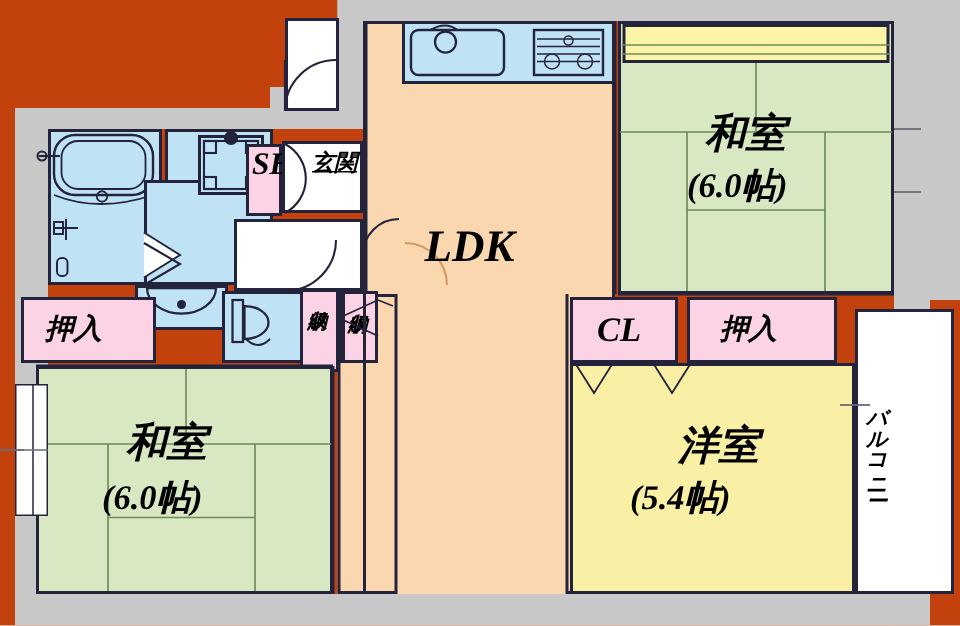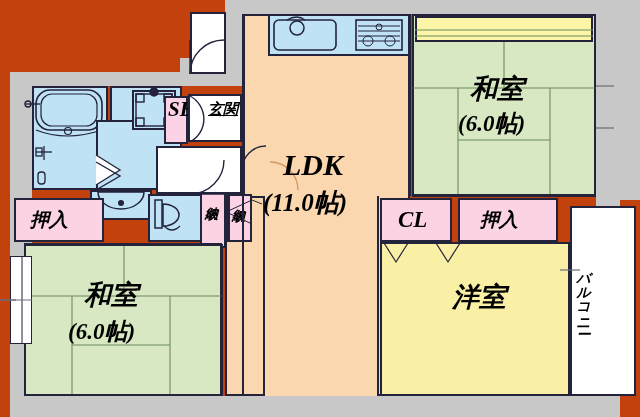--- a/index.html
+++ b/index.html
@@ -95,20 +95,21 @@
     <g stroke="#23233c" stroke-width="1.2" fill="none">
       <path d="M384 243 L396 262 L408 243"></path>
       <path d="M436 243 L448 262 L460 243"></path>
     </g>
     <g stroke="#23233c" stroke-width="1.2" fill="none">
       <line x1="570" y1="270" x2="570" y2="300"></line>
       <line x1="570" y1="336" x2="570" y2="366"></line>
     </g>
   </svg>
   <div class="lbl lbl-room" style="left:432px;top:284px;margin-left:20px;">洋室</div>
+  <div class="lbl lbl-area" style="left:420px;top:320px;">(5.4帖)</div>
 
   <div class="abs white o2" style="left:570px;top:206px;width:66px;height:190px;"></div>
   <div class="lbl lbl-xs vert" style="left:576px;top:262px;font-size:14px;font-style:italic;">バルコニー</div>
 
   <div class="abs blue o2" style="left:32px;top:86px;width:76px;height:104px;"></div>
   <svg width="640" height="417">
     <rect x="36" y="90" width="66" height="40" rx="14" fill="#bfe2f5" stroke="#23233c" stroke-width="1.6"></rect>
     <rect x="41" y="94" width="56" height="32" rx="11" fill="#bfe2f5" stroke="#23233c" stroke-width="1.2"></rect>
     <circle cx="68" cy="131" r="3.5" fill="none" stroke="#23233c" stroke-width="1.2"></circle>
     <path d="M36 130 q30 12 66 0" fill="none" stroke="#23233c" stroke-width="1.2"></path>
@@ -208,21 +209,20 @@
       <path d="M226 212 L252 200"></path>
       <path d="M226 212 L252 224"></path>
     </g>
 
     <g stroke="#23233c" stroke-width="1" fill="none">
       <path d="M252 200 L262 204"></path>
     </g>
   </svg>
 
   <div class="lbl lbl-room" style="left:283px;top:150px;font-size:30px;font-style:italic;">LDK</div>
-  <div class="lbl lbl-area" style="left:263px;top:190px;font-size:25px;">(11.0帖)</div>
 
   <svg width="640" height="417">
     <g stroke="#23233c" stroke-width="2" fill="none">
       <line x1="410" y1="14" x2="410" y2="196"></line>
       <line x1="412" y1="196" x2="596" y2="196"></line>
       <line x1="243" y1="14" x2="243" y2="396"></line>
       <line x1="378" y1="196" x2="378" y2="396"></line>
       <line x1="24" y1="244" x2="222" y2="244"></line>
       <line x1="222" y1="244" x2="222" y2="396"></line>
     </g>

